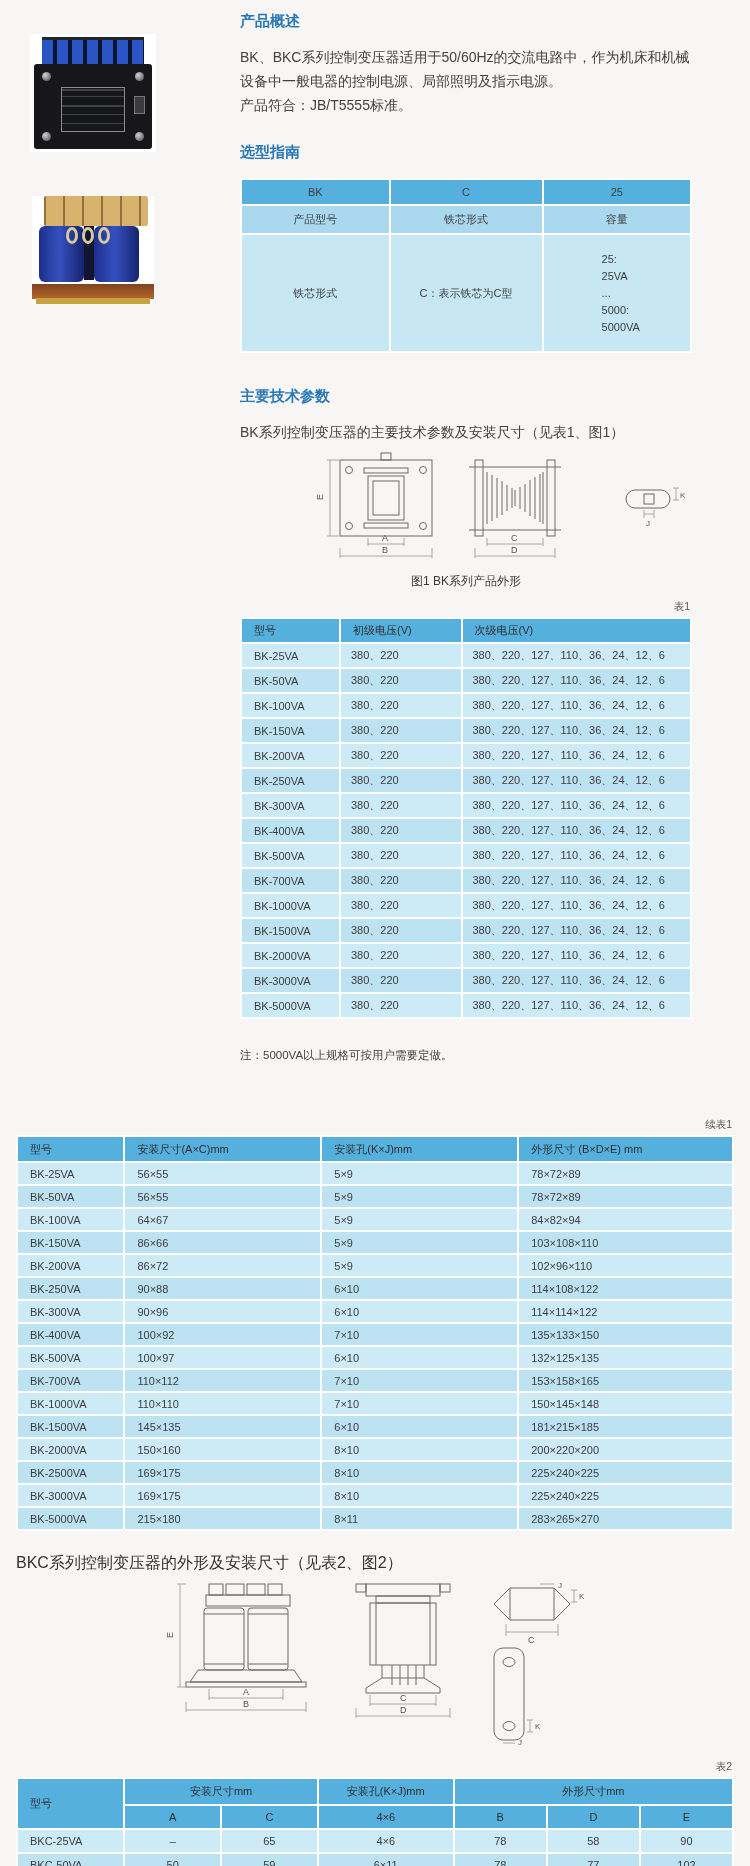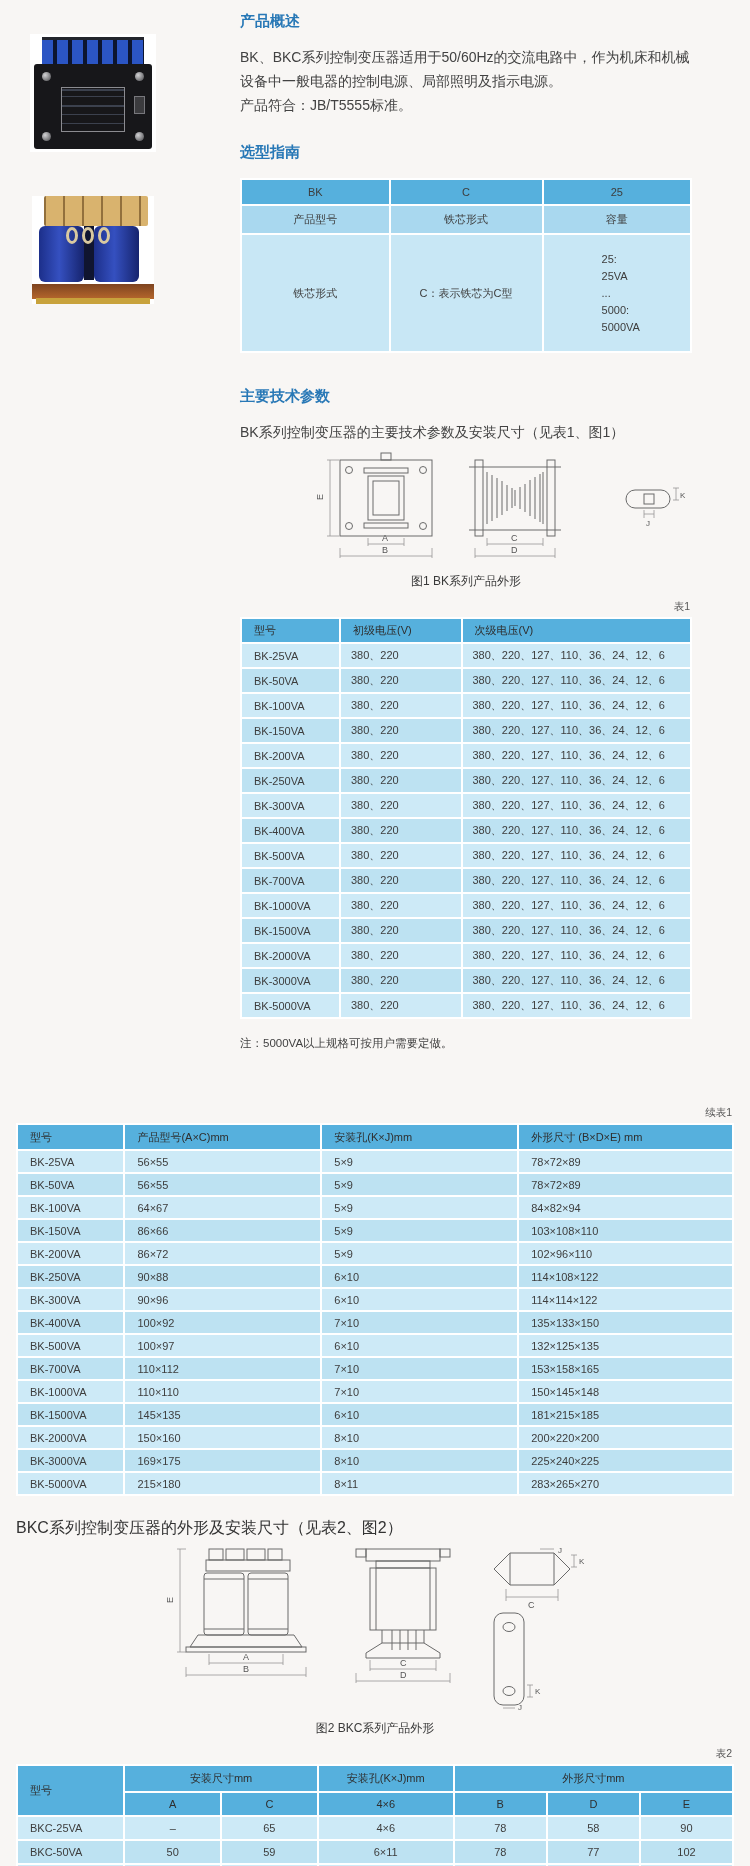--- a/index.html
+++ b/index.html
@@ -29,21 +29,21 @@
   .cap-line{line-height:17px;font-size:11px}
   
   .tbl-label{font-size:10.5px;color:#555;text-align:right;margin:10px 2px 3px}
   .t1 td{text-align:left}
   .t1 th{text-align:left;padding-left:12px}
   .cont td,.cont th{text-align:left;padding:4.5px 12px}
   .t2 th{text-align:center;padding:5px 6px}
   .t2 th.model-h{text-align:left;padding-left:12px}
   .t2 td{text-align:center;padding:5px 6px}
   .t2 td.model-c{text-align:left;padding-left:12px}
-  .note{font-size:11.5px;color:#424242;margin-top:17px}
+  .note{font-size:11.5px;color:#424242;margin-top:29px}
   .full{margin-top:55px;padding:0 16px}
   .intro2{font-size:16px;color:#333;margin:22px 0 0}
   .figcap{font-size:12px;color:#3a3a3a;text-align:center;margin-top:5px}
   .figwrap{margin-top:8px}
   svg .art{stroke:#6a6a6a;fill:none;stroke-width:1}
   svg .dim{stroke:#979797;stroke-width:.8;fill:none}
   svg text{font-size:9px;fill:#555}
   svg text.sm{font-size:8px}
   
   .photo{position:absolute;background:#fff}
@@ -323,21 +323,21 @@
   <table class="cont">
     <colgroup>
         <col style="width:15%">
         <col style="width:27.5%">
         <col style="width:27.5%">
         <col>
       </colgroup>
     <thead>
         <tr>
       <th>型号</th>
-      <th>产品型号(A×C)mm</th>
+      <th>安装尺寸(A×C)mm</th>
       <th>安装孔(K×J)mm</th>
       <th>外形尺寸 (B×D×E) mm</th>
     </tr>
       </thead>
     <tbody>
 
         <tr>
           <td>BK-25VA</td>
           <td>56×55</td>
           <td>5×9</td>
@@ -421,20 +421,26 @@
           <td>181×215×185</td>
         </tr>
 
         <tr>
           <td>BK-2000VA</td>
           <td>150×160</td>
           <td>8×10</td>
           <td>200×220×200</td>
         </tr>
 
+        <tr>
+          <td>BK-2500VA</td>
+          <td>169×175</td>
+          <td>8×10</td>
+          <td>225×240×225</td>
+        </tr>
 
         <tr>
           <td>BK-3000VA</td>
           <td>169×175</td>
           <td>8×10</td>
           <td>225×240×225</td>
         </tr>
 
         <tr>
           <td>BK-5000VA</td>
@@ -531,21 +537,20 @@
       </g>
       <g class="dim">
         <line x1="514" y1="138" x2="514" y2="150"></line>
           <line x1="511" y1="138" x2="517" y2="138"></line>
           <line x1="511" y1="150" x2="517" y2="150"></line>
         <line x1="487" y1="161" x2="499" y2="161"></line>
       </g>
       <text class="sm" x="519" y="147">K</text>
       <text class="sm" x="502" y="163">J</text>
     </svg>
-    <div class="figcap">图2 BKC系列产品外形</div>
   </div>
 
   <div class="tbl-label" style="">表2</div>
   <table class="t2">
     <colgroup>
       <col style="width:15%">
         <col style="width:13.5%">
         <col style="width:13.5%">
       <col style="width:19%">
         <col style="width:13%">

